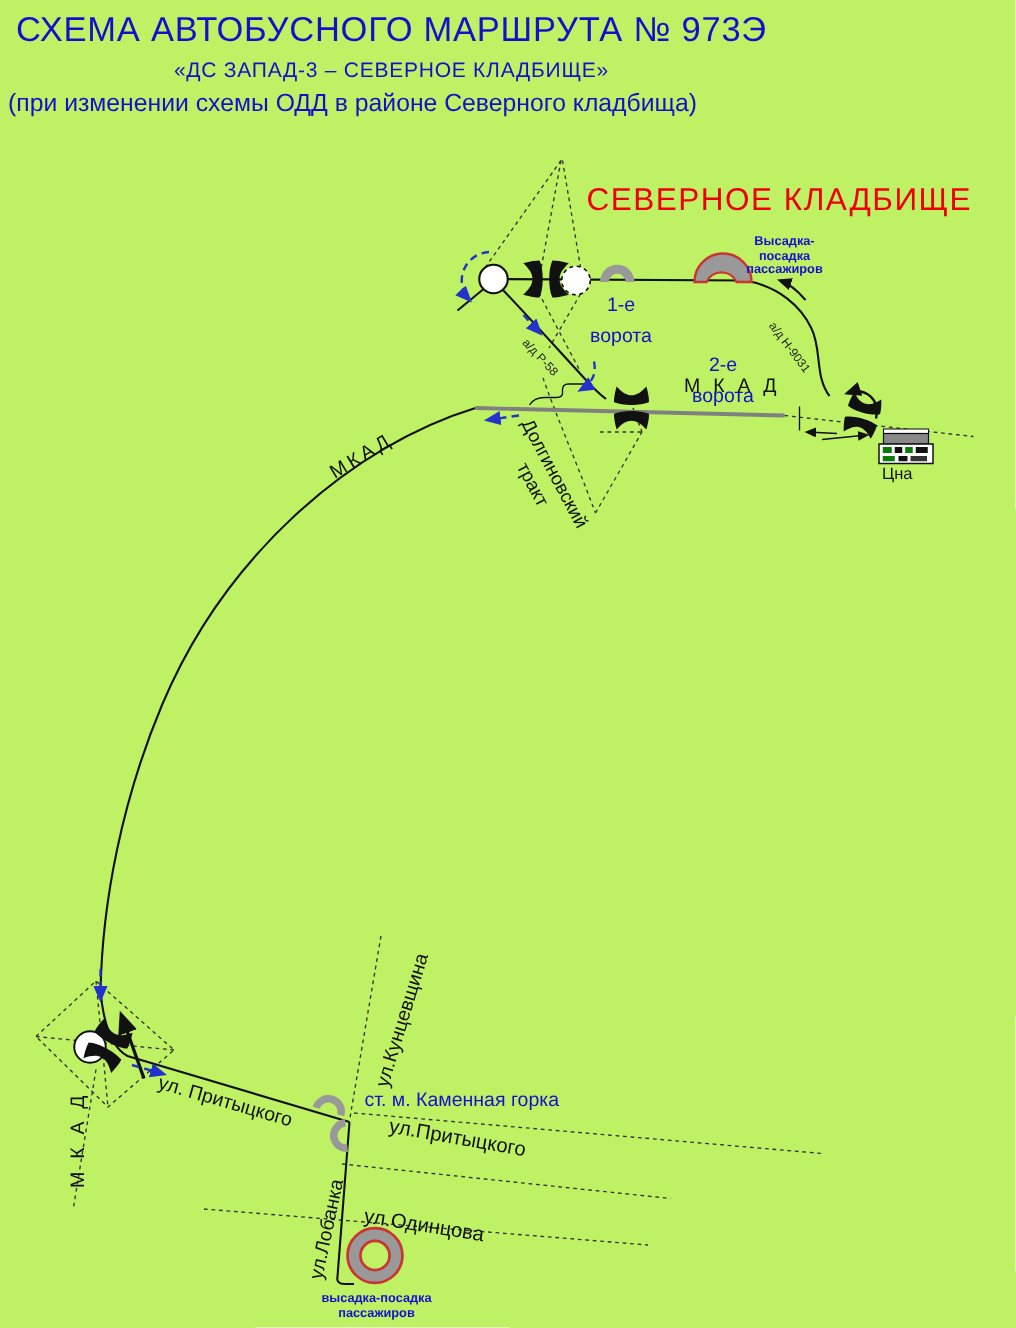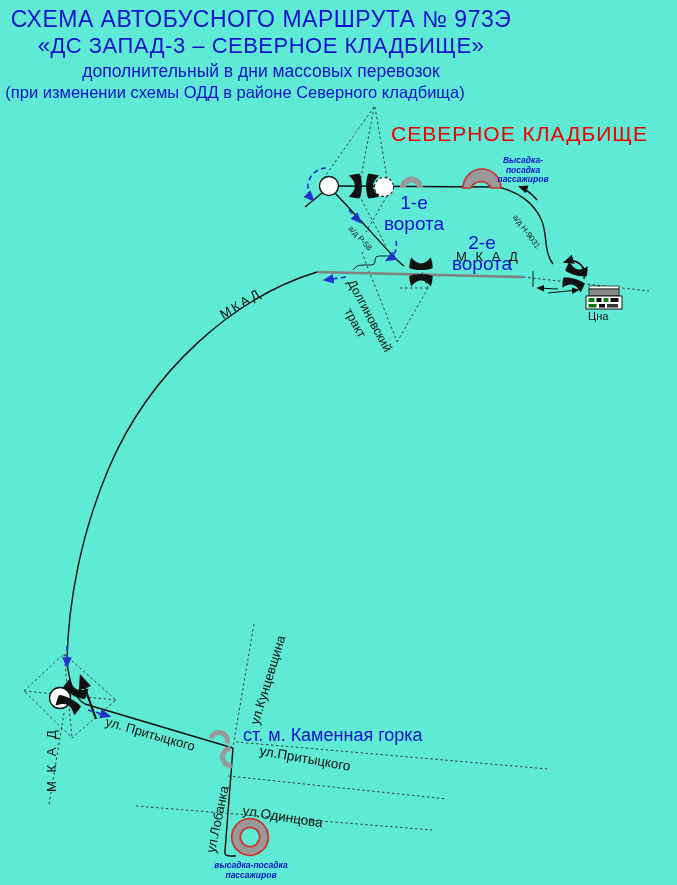--- a/index.html
+++ b/index.html
@@ -1,35 +1,35 @@
 <!DOCTYPE html>
 <html><head>
 <meta charset="utf-8">
 <style>
   html,body{margin:0;padding:0;background:#fff;}
-  .stage{position:relative;width:677px;height:885px;background:#5eead4;overflow:hidden;
+  .stage{position:relative;width:677px;height:885px;background:#bef264;overflow:hidden;
          font-family:"Liberation Sans",sans-serif;}
   .stage svg{position:absolute;left:0;top:0;}
   .lbl{position:absolute;white-space:nowrap;color:#111;}
   .blue{color:#1111cc;}
   .red{color:#ee0000;}
   .titleblock{position:absolute;left:0;top:5px;width:522px;text-align:center;color:#1111cc;}
   .t1{font-size:23px;line-height:28px;letter-spacing:.5px;}
-  .t2{font-size:22px;line-height:26px;letter-spacing:.5px;}
+  .t2{font-size:14px;line-height:26px;letter-spacing:.5px;}
   .t3{font-size:17.5px;line-height:22px;margin-top:1px;}
   .t4{font-size:16.5px;line-height:20px;transform:translateX(-26px);}
   .cemetery{left:391px;top:122px;font-size:21px;letter-spacing:1px;}
-  .gate{position:absolute;width:62px;text-align:center;color:#1111cc;font-size:19px;line-height:21px;}
-  .tiny{position:absolute;text-align:center;color:#1111cc;font-size:8.5px;line-height:9.5px;font-weight:bold;font-style:italic;}
+  .gate{position:absolute;width:62px;text-align:center;color:#1111cc;font-size:13px;line-height:21px;}
+  .tiny{position:absolute;text-align:center;color:#1111cc;font-size:8.5px;line-height:9.5px;font-weight:bold;}
   .road-lbl{font-size:13px;letter-spacing:2.5px;}
   .rot{transform-origin:0 0;}
   .small-road{font-size:8px;color:#222;}
   .street{font-size:13px;}
   .street2{font-size:13.5px;}
-  .metro{left:243px;top:725px;font-size:18px;}
+  .metro{left:243px;top:725px;font-size:13px;}
   .terminal{left:267px;top:836px;font-size:23px;}
   .tsna{left:588px;top:310px;width:34px;text-align:left;font-size:11px;}
 </style>
 </head>
 <body>
 
 <div class="stage">
 
 <svg width="677" height="885" viewBox="0 0 677 885">
   <defs>
@@ -131,21 +131,20 @@
     <rect x="24.5" y="7" width="8" height="4" fill="#111"></rect>
     <rect x="2.5" y="13" width="8" height="3.5" fill="#0a7a0a"></rect>
     <rect x="13" y="13" width="6" height="3.5" fill="#111"></rect>
     <rect x="21" y="13" width="11" height="3.5" fill="#333"></rect>
   </g>
 </svg>
 
   <div class="titleblock">
     <div class="t1">СХЕМА АВТОБУСНОГО МАРШРУТА № 973Э</div>
     <div class="t2">«ДС ЗАПАД-3 – СЕВЕРНОЕ КЛАДБИЩЕ»</div>
-    <div class="t3">дополнительный в дни массовых перевозок</div>
     <div class="t4">(при изменении схемы ОДД в районе Северного кладбища)</div>
   </div>
 
   <div class="lbl red cemetery">СЕВЕРНОЕ КЛАДБИЩЕ</div>
 
   <div class="gate" style="left:383px;top:192px;">
     <div>1-е</div>
     <div>ворота</div>
   </div>
   <div class="gate" style="left:451px;top:192px;margin-top:40px;">

